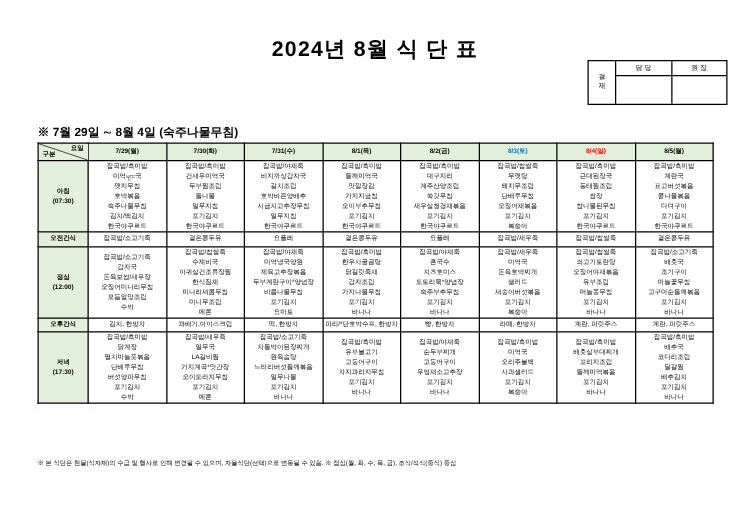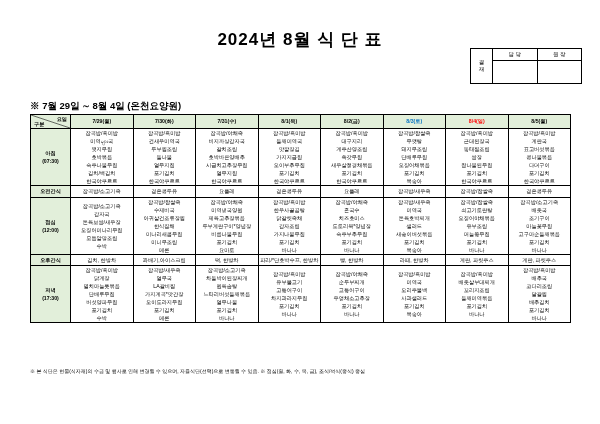--- a/index.html
+++ b/index.html
@@ -163,21 +163,21 @@
     <div class="cellcol">
       <div class="ch">담 당</div>
       <div class="cb"></div>
     </div>
     <div class="cellcol">
       <div class="ch">원 장</div>
       <div class="cb"></div>
     </div>
   </div>
 
-  <div class="subtitle">※ 7월 29일 ∼ 8월 4일 (온천요양원)</div>
+  <div class="subtitle">※ 7월 29일 ∼ 8월 4일 (숙주나물무침)</div>
 
   <table class="menu">
     <colgroup>
       <col class="c0">
         <col class="cd">
         <col class="cd">
         <col class="cd">
         <col class="cd">
         <col class="cd">
         <col class="cd">

